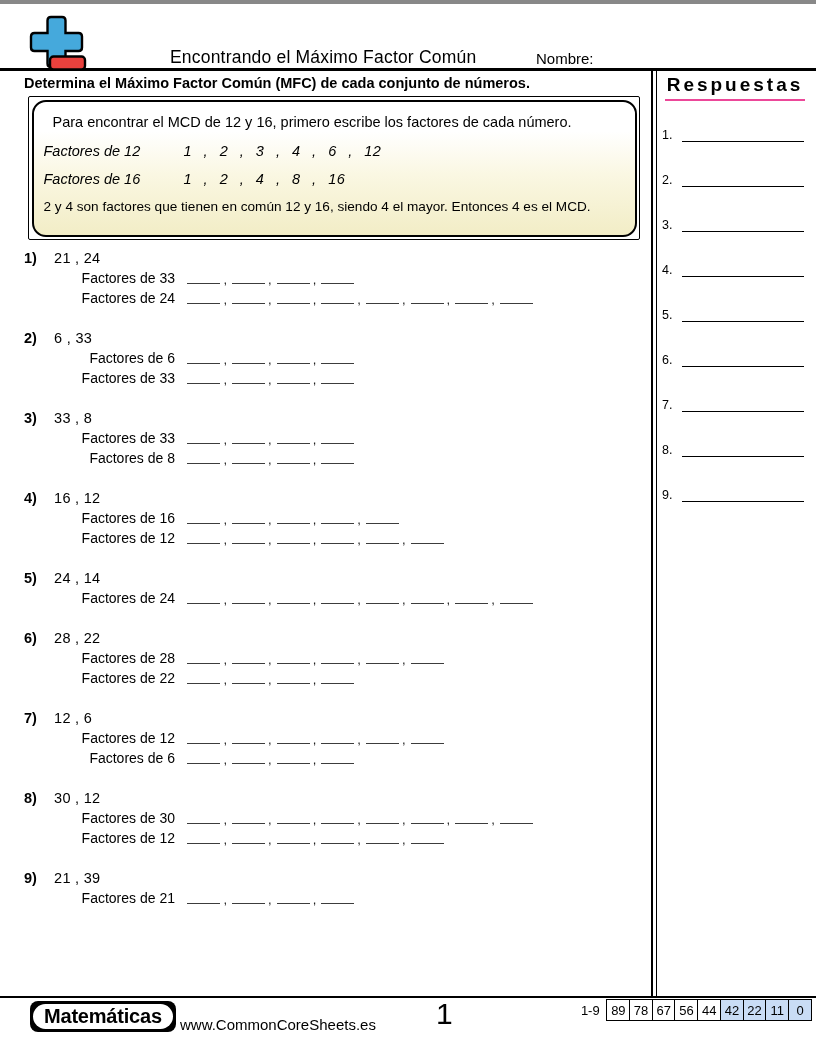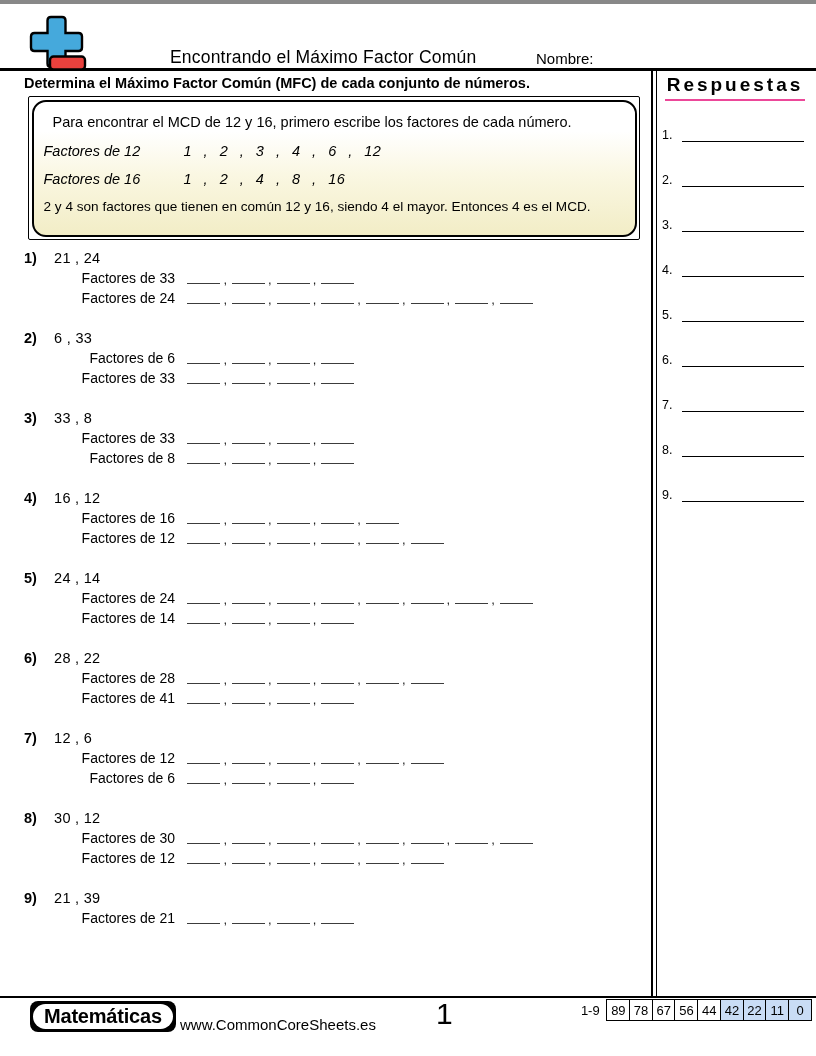--- a/index.html
+++ b/index.html
@@ -198,39 +198,35 @@
     <div class="p-head">
       <span class="p-num">5)</span>
       <span class="p-pair">24 , 14</span>
     </div>
 
   <div class="p-row">
     <span class="p-label">Factores de 24</span>
     <span class="p-blanks"><span class="blank"></span><span class="comma">,</span><span class="blank"></span><span class="comma">,</span><span class="blank"></span><span class="comma">,</span><span class="blank"></span><span class="comma">,</span><span class="blank"></span><span class="comma">,</span><span class="blank"></span><span class="comma">,</span><span class="blank"></span><span class="comma">,</span><span class="blank"></span></span>
   </div>
 
-  <div class="p-row">
-    <span class="p-label">Factores de 14</span>
-    <span class="p-blanks"><span class="blank"></span><span class="comma">,</span><span class="blank"></span><span class="comma">,</span><span class="blank"></span><span class="comma">,</span><span class="blank"></span></span>
-  </div>
 </div>
 
   <div class="problem">
     <div class="p-head">
       <span class="p-num">6)</span>
       <span class="p-pair">28 , 22</span>
     </div>
 
   <div class="p-row">
     <span class="p-label">Factores de 28</span>
     <span class="p-blanks"><span class="blank"></span><span class="comma">,</span><span class="blank"></span><span class="comma">,</span><span class="blank"></span><span class="comma">,</span><span class="blank"></span><span class="comma">,</span><span class="blank"></span><span class="comma">,</span><span class="blank"></span></span>
   </div>
 
   <div class="p-row">
-    <span class="p-label">Factores de 41</span>
+    <span class="p-label">Factores de 22</span>
     <span class="p-blanks"><span class="blank"></span><span class="comma">,</span><span class="blank"></span><span class="comma">,</span><span class="blank"></span><span class="comma">,</span><span class="blank"></span></span>
   </div>
 </div>
 
   <div class="problem">
     <div class="p-head">
       <span class="p-num">7)</span>
       <span class="p-pair">12 , 6</span>
     </div>
 

